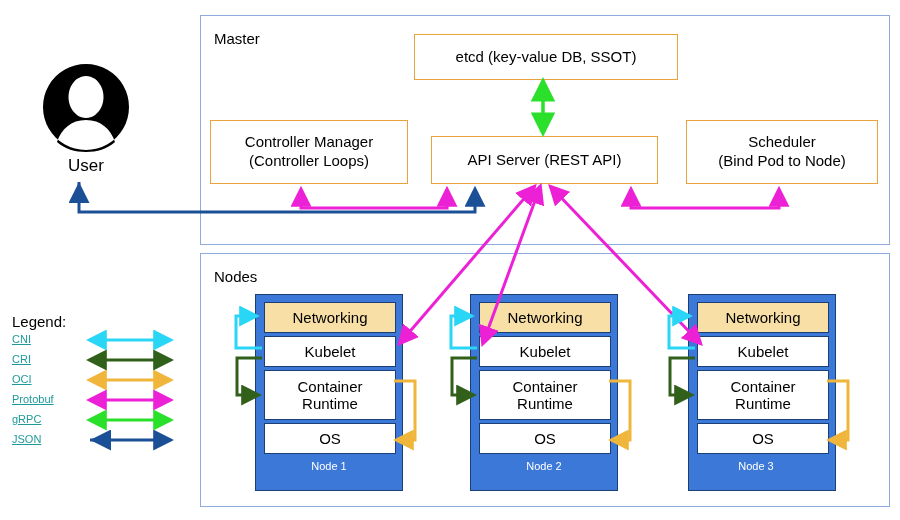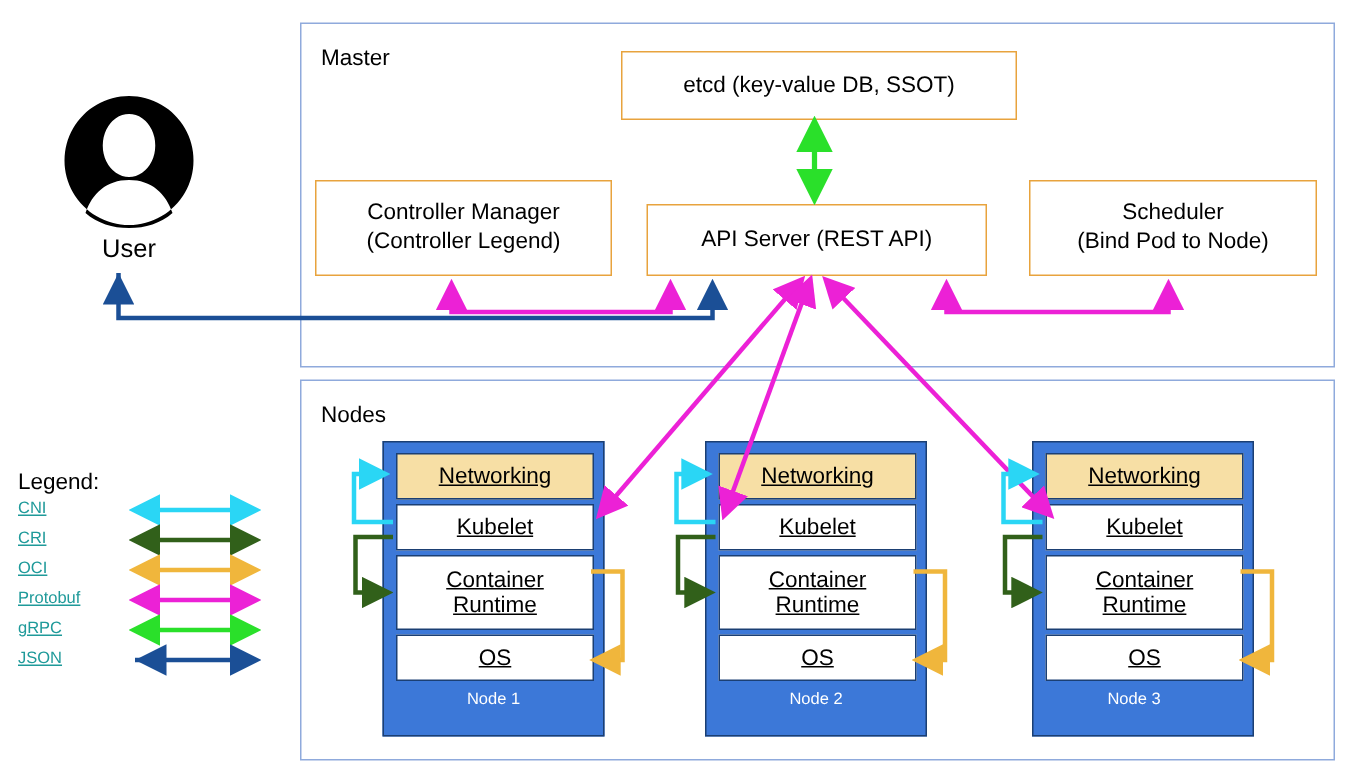--- a/index.html
+++ b/index.html
@@ -14,21 +14,21 @@
 
   
   .mbox{border:1.5px solid #e8a33d;background:#ffffff;
         display:flex;align-items:center;justify-content:center;
         text-align:center;font-size:15px;line-height:1.25;color:#000;}
 
   
   .nodecard{background:#3c78d8;border:1.5px solid #1b3f73;}
   .nrow{background:#ffffff;border:1.5px solid #1b3f73;
         display:flex;align-items:center;justify-content:center;
-        text-align:center;font-size:15px;line-height:1.15;color:#000;text-decoration:underline;}
+        text-align:center;font-size:15px;line-height:1.15;color:#000;}
   .nrow.net{background:#f7dfa5;}
   .nodelabel{color:#ffffff;font-size:11px;text-align:left;
              display:flex;align-items:center;justify-content:center;}
 
   
   .legend-title{font-size:15px;color:#000;}
   .legend-link{font-size:11px;color:#1f9a9a;text-decoration:underline;
                display:block;line-height:1;}
 
   svg.ov{position:absolute;left:0;top:0;width:900px;height:520px;
@@ -51,21 +51,21 @@
 
   <div class="abs frame" style="left:200px;top:15px;width:688px;height:228px;"></div>
   <div class="abs frame-title" style="left:214px;top:30px;">Master</div>
 
   <div class="abs mbox" style="left:414px;top:34px;width:262px;height:44px;">
     <span>etcd (key-value DB, SSOT)</span>
   </div>
 
   <div class="abs mbox" style="left:210px;top:120px;width:196px;height:62px;flex-direction:column;">
     <span>Controller Manager</span>
-    <span>(Controller Legend)</span>
+    <span>(Controller Loops)</span>
   </div>
 
   <div class="abs mbox" style="left:431px;top:136px;width:225px;height:46px;">
     <span>API Server (REST API)</span>
   </div>
 
   <div class="abs mbox" style="left:686px;top:120px;width:190px;height:62px;flex-direction:column;">
     <span>Scheduler</span>
     <span>(Bind Pod to Node)</span>
   </div>

